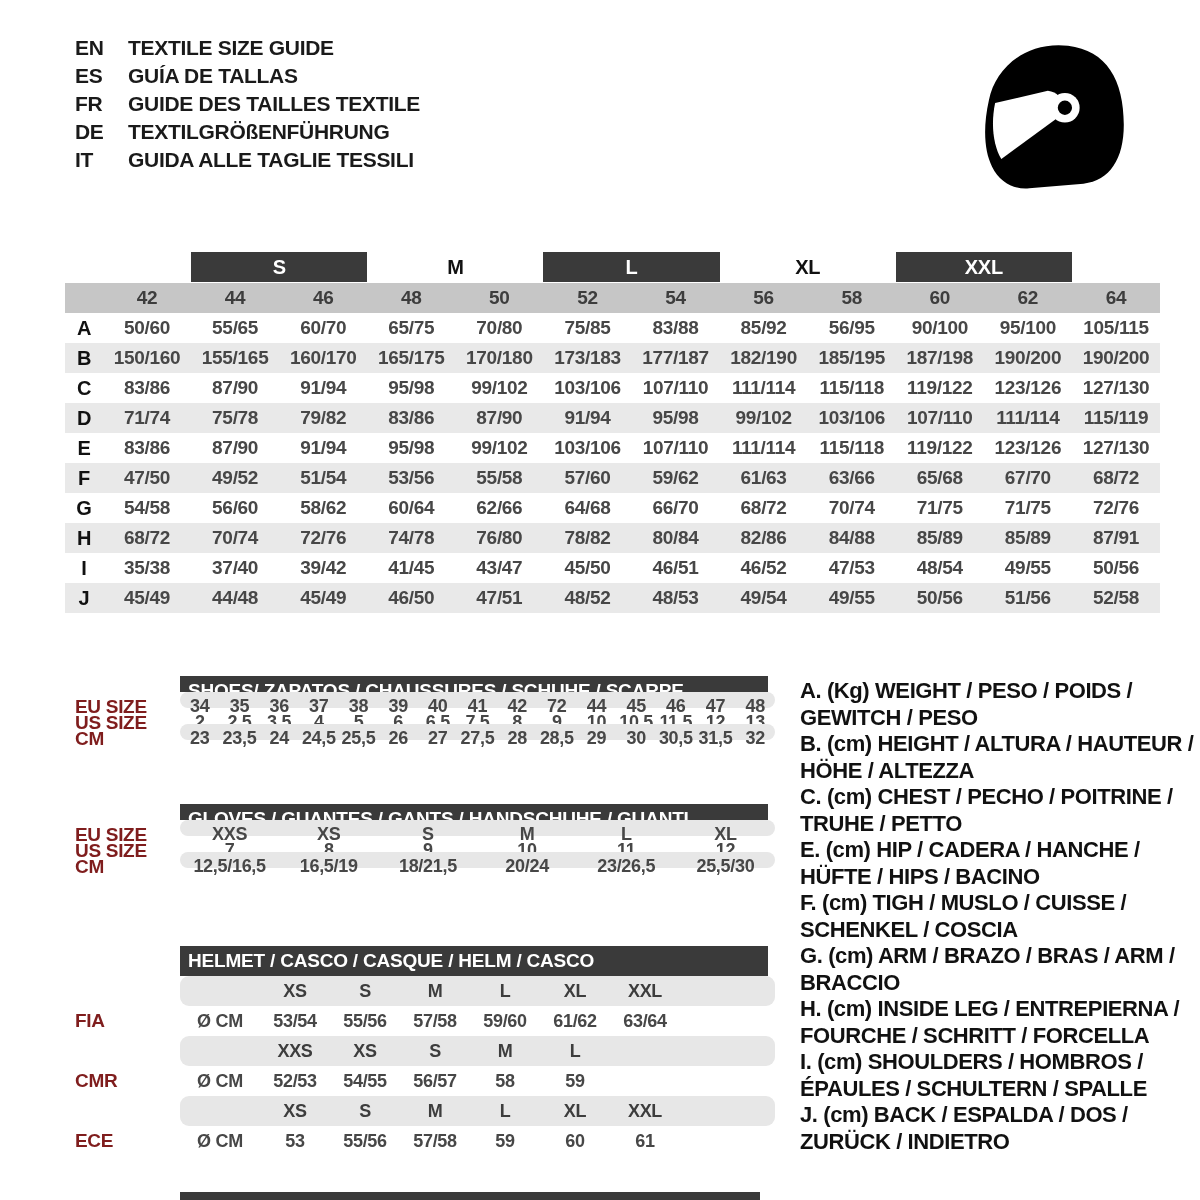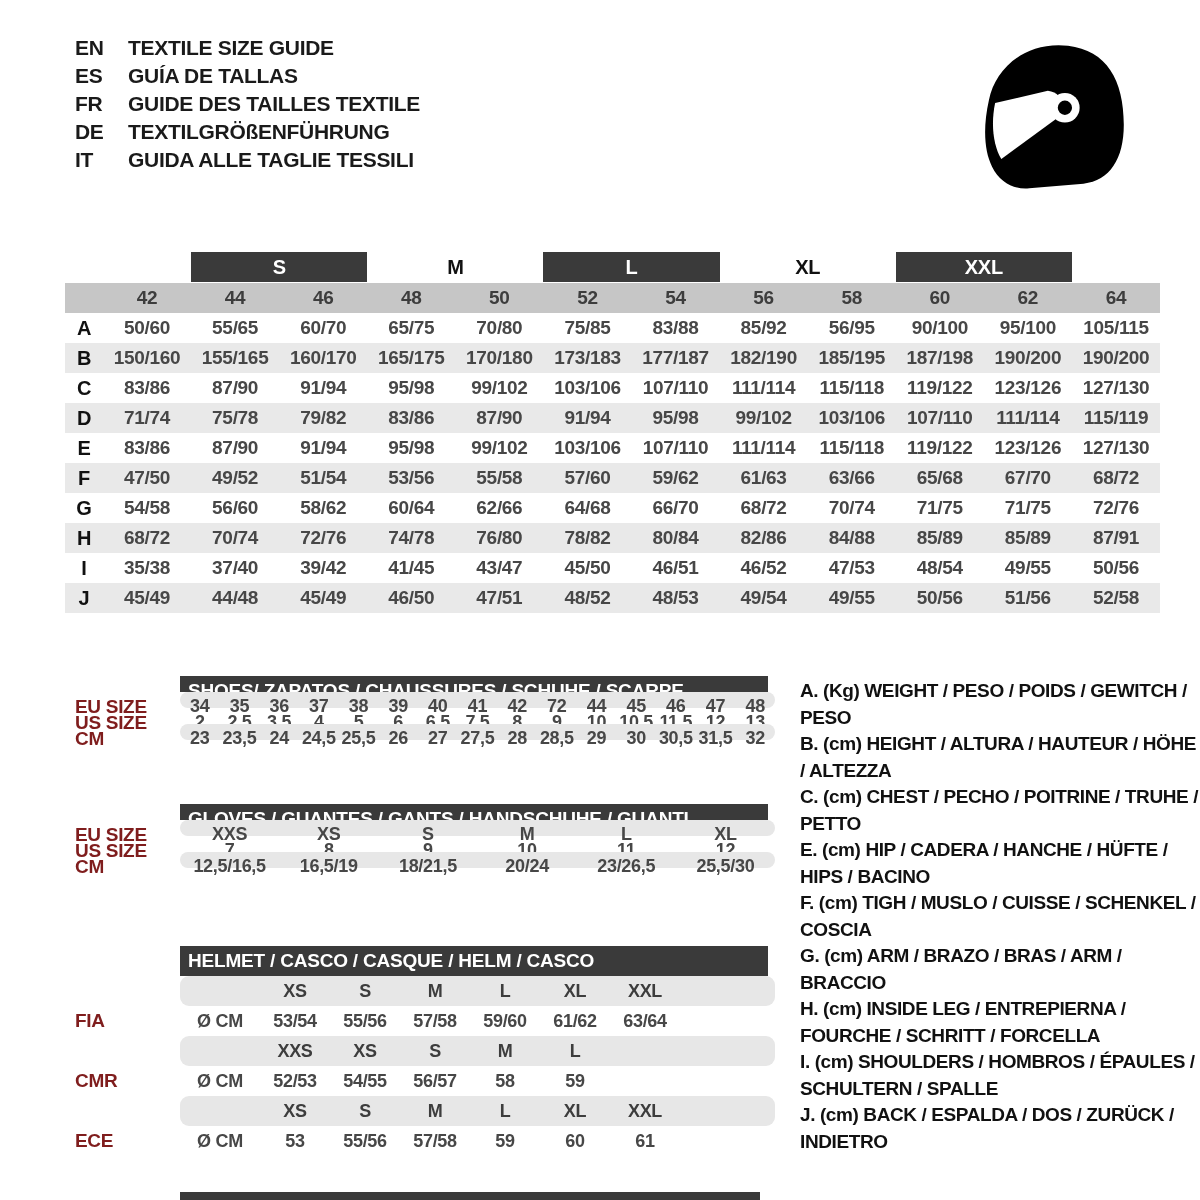--- a/index.html
+++ b/index.html
@@ -32,21 +32,21 @@
   .s-bar{flex:0 0 580px;background:#3a3a3a;color:#ffffff;font-size:19px;padding-left:8px;
          white-space:nowrap;letter-spacing:-0.2px;}
   .s-band{flex:0 0 595px;display:grid;font-size:18px;color:#474747;}
   .s-band.gray{background:#e7e7e7;border-radius:9px;}
   .s-band div{text-align:center;white-space:nowrap;}
   .cols15{grid-template-columns:repeat(15,1fr);}
   .cols6{grid-template-columns:repeat(6,1fr);}
   .helm-cols{grid-template-columns:80px repeat(6,70px) 1fr;}
   .s-band .szhead{color:#3d3d3d;}
   
-  .legend{position:absolute;left:800px;top:678px;width:400px;font-size:19px;line-height:26.5px;color:#111;}
+  .legend{position:absolute;left:800px;top:678px;width:400px;font-size:22px;line-height:26.5px;color:#111;}
   .legend-item{letter-spacing:-0.4px;}
   
   .bottom-bar{position:absolute;left:180px;top:1192px;width:580px;height:8px;background:#3a3a3a;}
 </style>
 </head>
 <body>
 
 <div class="page">
 
   <div class="langs">

